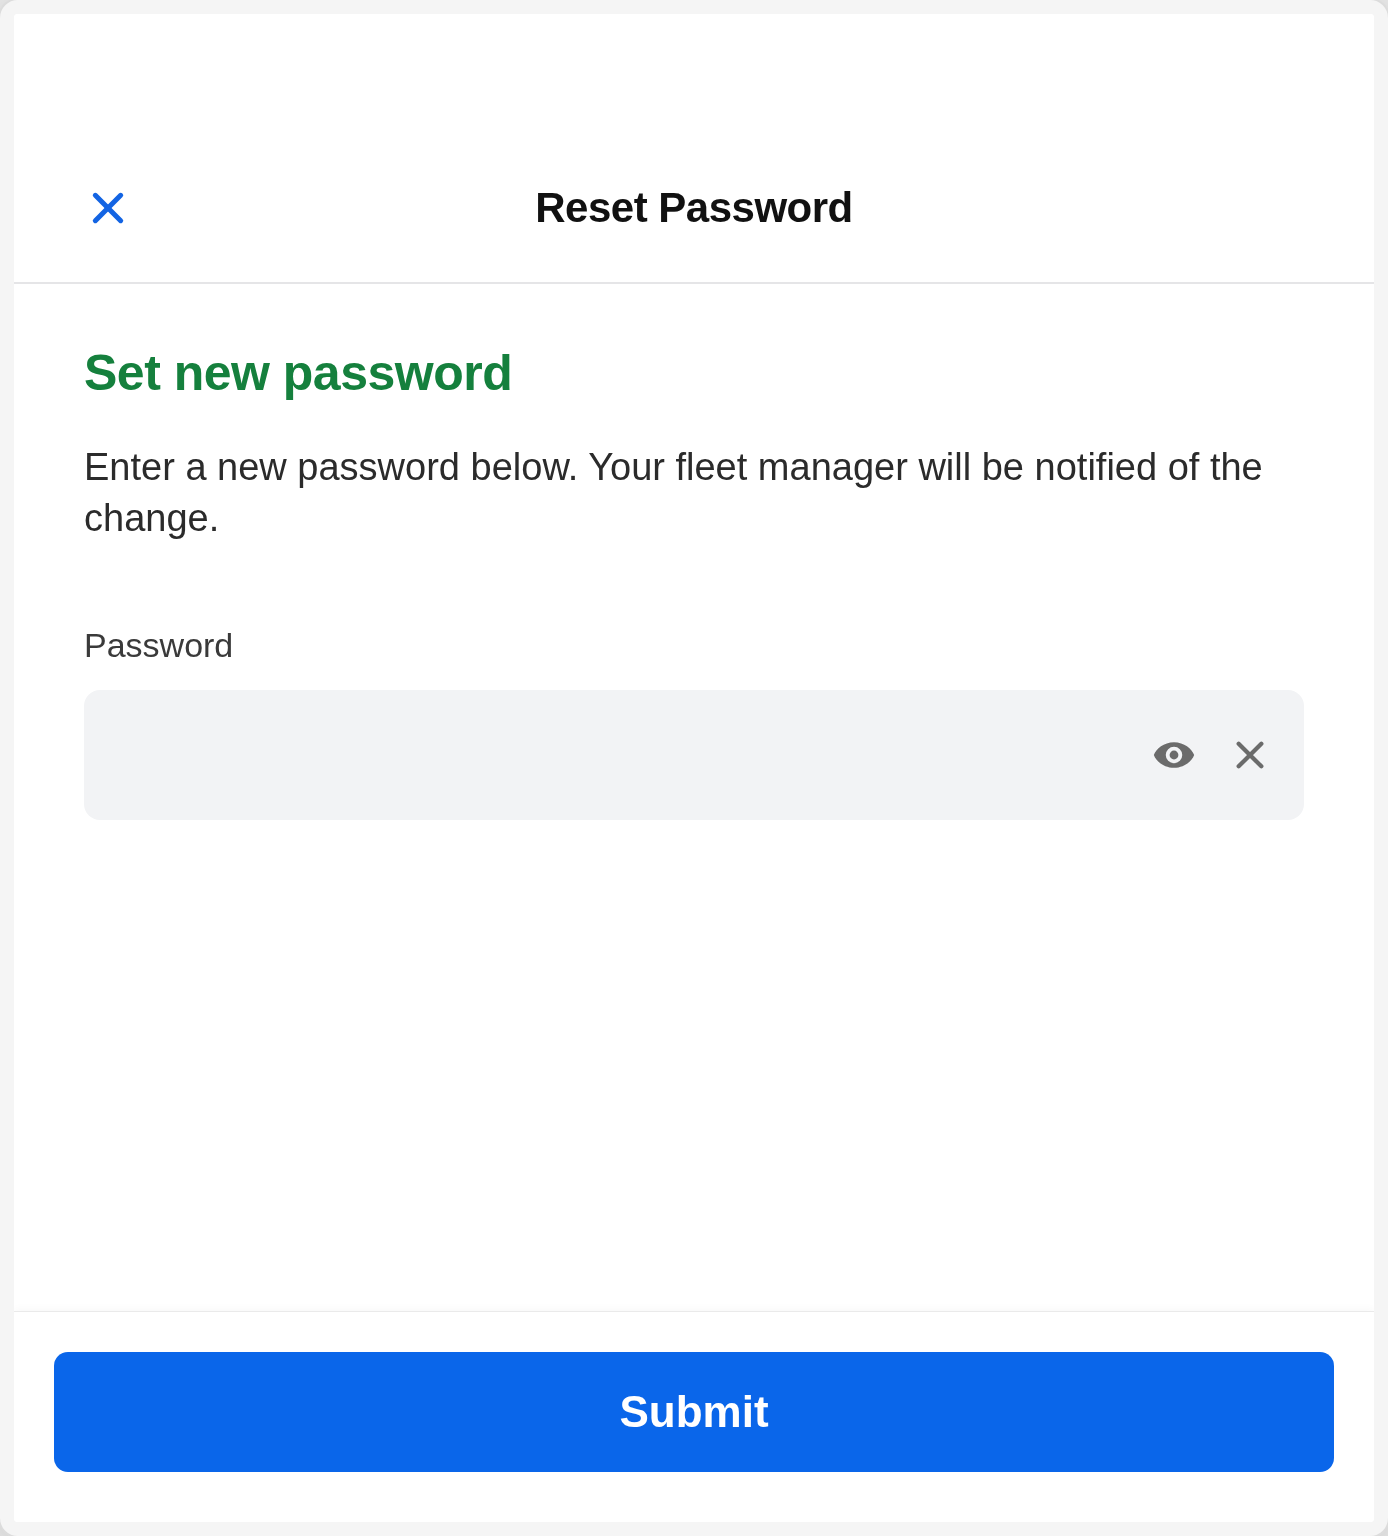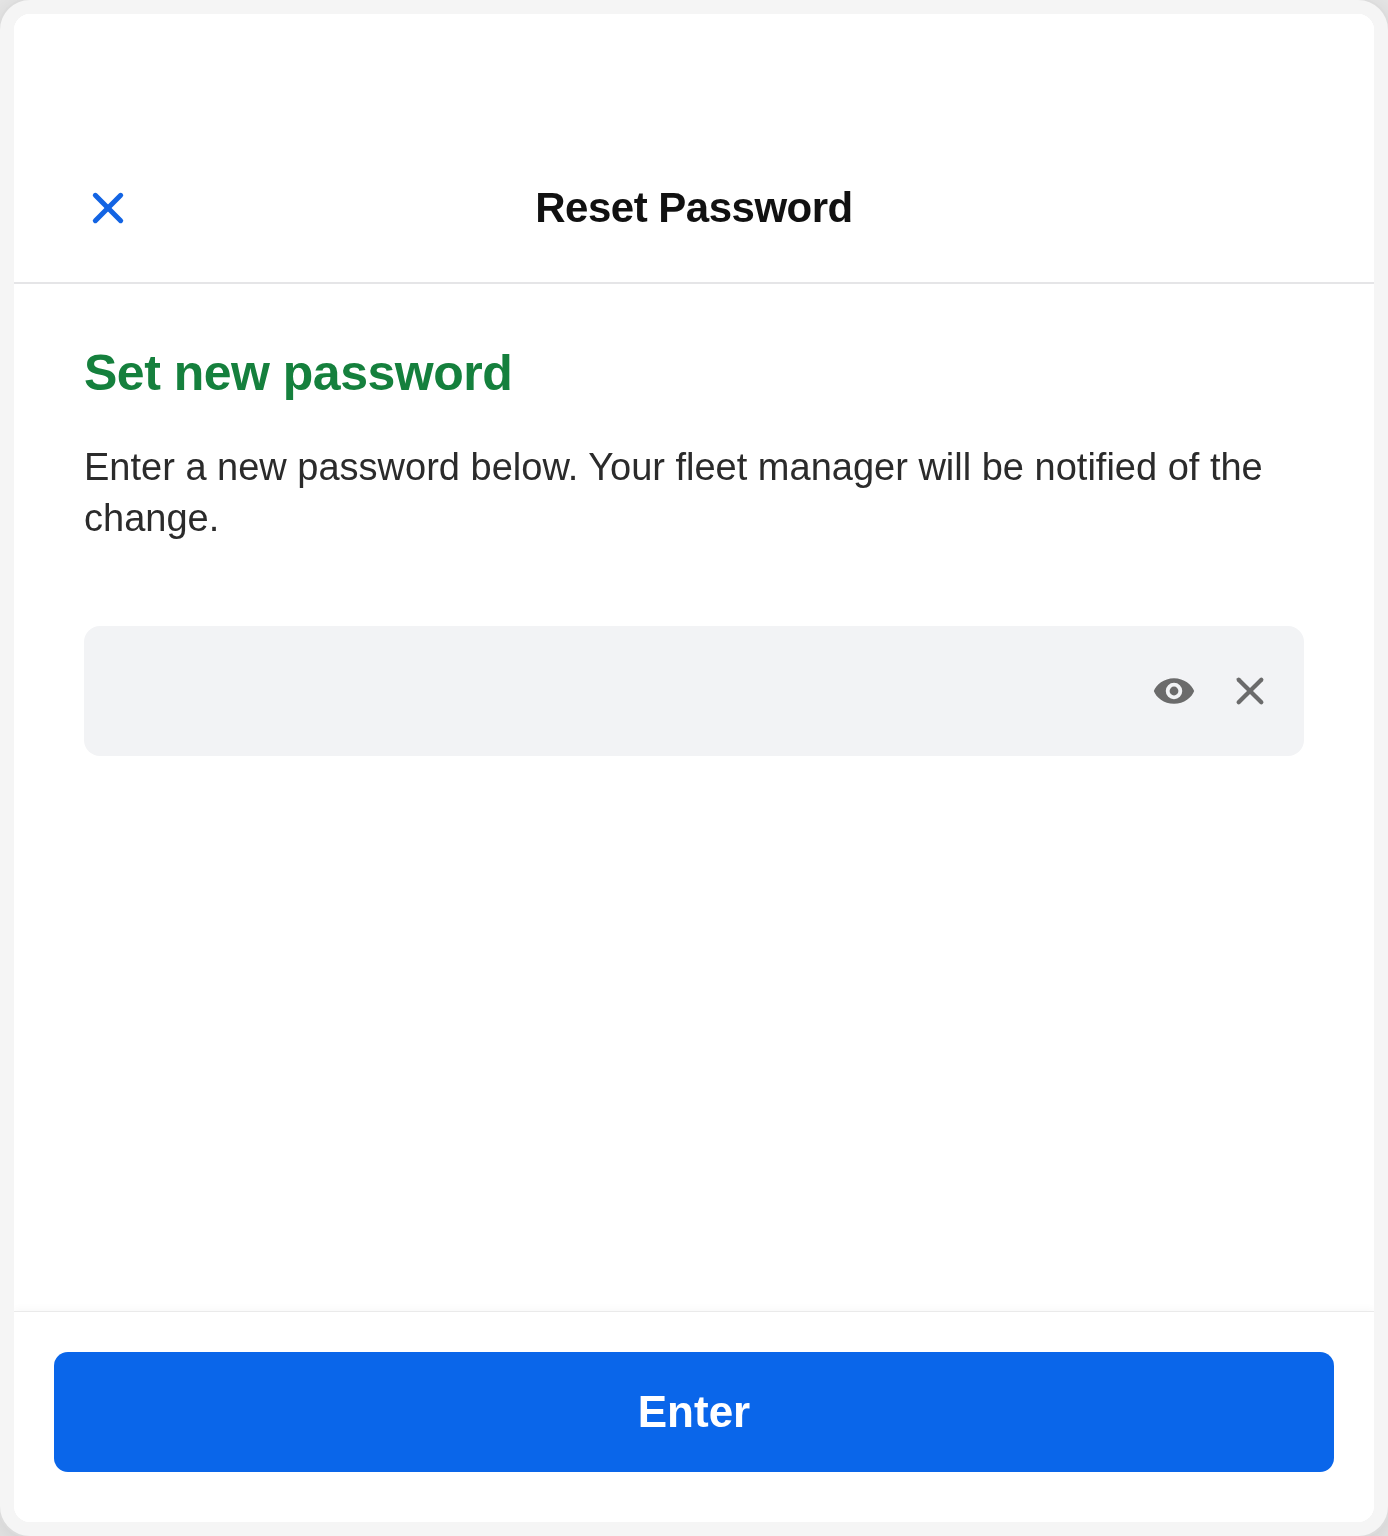--- a/index.html
+++ b/index.html
@@ -16,21 +16,21 @@
       align-items: flex-start;
       min-height: 100vh;
       padding: 0;
     }
 
     .device-frame {
       width: 1388px;
       height: 1536px;
       background: #ffffff;
       border: 14px solid #f5f5f5;
-      border-radius: 30px;
+      border-radius: 18px;
       box-shadow: 0 0 0 2px #dcdcdc, 0 8px 40px rgba(0,0,0,0.15);
       position: relative;
       overflow: hidden;
     }
 
     .screen {
       width: 100%;
       height: 100%;
       background: #ffffff;
       display: flex;
@@ -185,20 +185,21 @@
       </div>
       <div class="nav-title">Reset Password</div>
     </div>
 
     <div class="content">
 
       <h1 class="heading">Set new password</h1>
 
       <p class="description">Enter a new password below. Your fleet manager will be notified of the change.</p>
 
+      <label class="field-label">Password</label>
 
       <div class="input-wrapper">
         <input type="password" class="password-input" value="" style="">
         <div class="input-actions">
           <div class="eye-button">
             <svg viewBox="0 0 24 24" fill="#6b6b6b">
               <path d="M12 5C6.5 5 2.2 8.6 1 12c1.2 3.4 5.5 7 11 7s9.8-3.6 11-7c-1.2-3.4-5.5-7-11-7zm0 11.5A4.5 4.5 0 1 1 12 7.5a4.5 4.5 0 0 1 0 9z"></path>
               <circle cx="12" cy="12" r="2.4"></circle>
             </svg>
           </div>
@@ -207,17 +208,17 @@
               <line x1="4" y1="4" x2="20" y2="20"></line>
               <line x1="20" y1="4" x2="4" y2="20"></line>
             </svg>
           </div>
         </div>
       </div>
 
     </div>
 
     <div class="footer">
-      <button class="submit-button">Enter</button>
+      <button class="submit-button">Submit</button>
     </div>
 
   </div>
 </div>
 
 </body></html>

